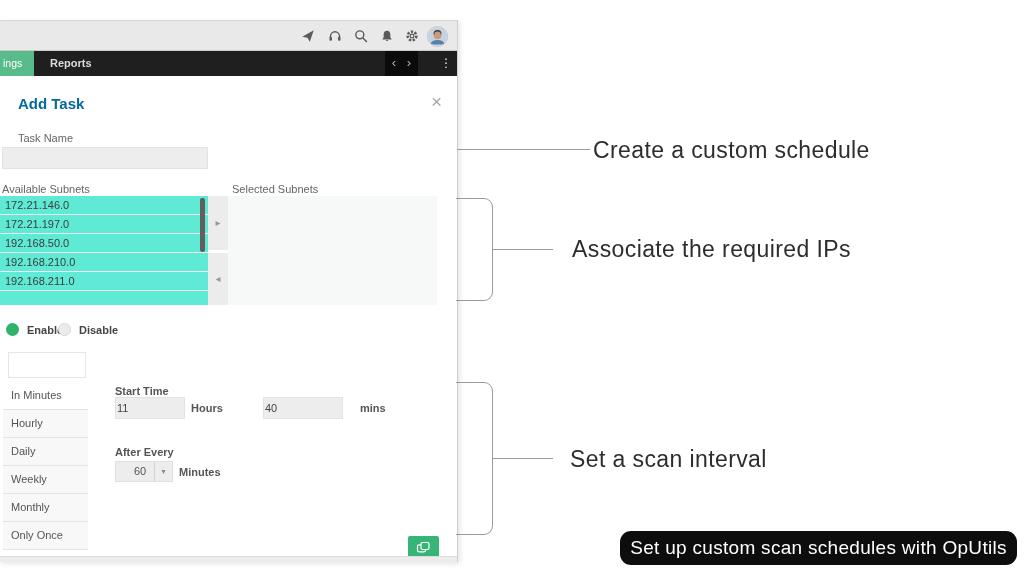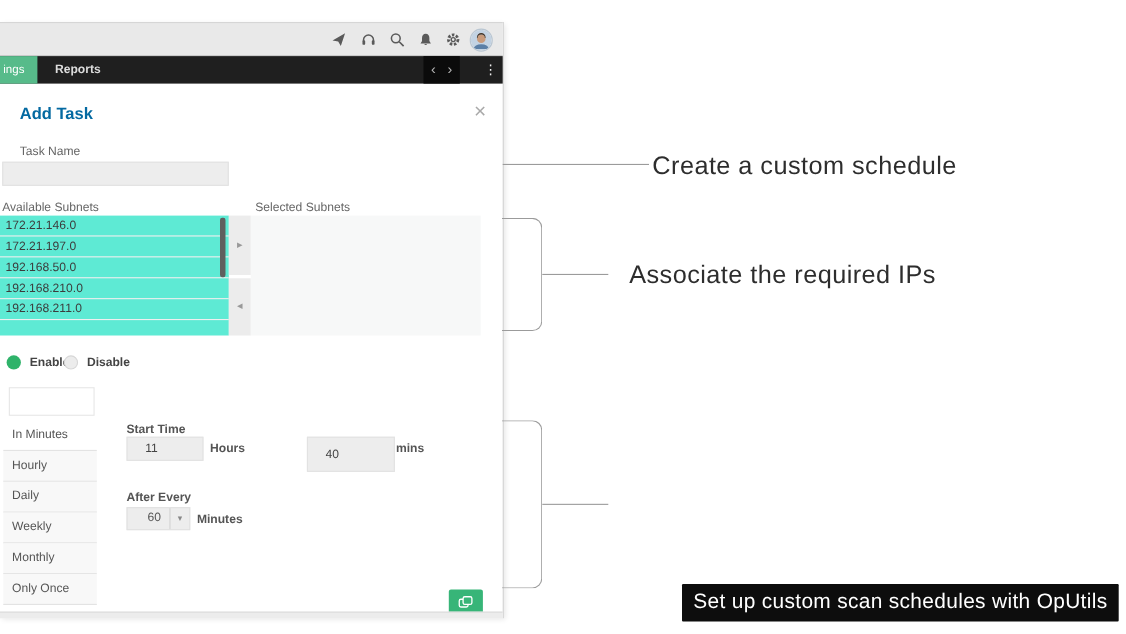--- a/index.html
+++ b/index.html
@@ -24,21 +24,21 @@
   .nav-arrow{position:absolute;top:0;width:16px;height:25px;line-height:23px;text-align:center;
              font-size:13px;cursor:pointer;}
   .nav-dots{position:absolute;left:438px;top:0;width:16px;height:25px;color:#f0f0f0;font-size:12px;
             line-height:25px;text-align:center;cursor:pointer;}
 
   
   .dlg-title{position:absolute;left:18px;top:75px;font-size:15px;font-weight:bold;color:#0369a1;}
   .dlg-close{position:absolute;left:431px;top:71px;font-size:19px;color:#a9a9a9;cursor:pointer;}
   .fld-label{position:absolute;font-size:11px;color:#666;}
   .txt-input{position:absolute;background:#ededed;border:1px solid #e2e2e2;box-sizing:border-box;
-             font-size:11px;color:#444;padding:0 16px;font-family:"Liberation Sans",sans-serif;}
+             font-size:11px;color:#444;padding:0 1px;font-family:"Liberation Sans",sans-serif;}
   .unit-label{position:absolute;font-size:11px;color:#555;font-weight:bold;}
 
   .avail-list{position:absolute;left:0;top:176px;width:208px;height:109px;background:#5eead4;}
   .subnet-row{height:18px;line-height:18px;font-size:11px;color:#3c3c3c;padding-left:5px;
               border-bottom:1px solid #efefef;cursor:pointer;}
   .list-scrollbar{position:absolute;left:200px;top:178px;width:5px;height:54px;background:#5f5f5f;
                   border-radius:2px;cursor:pointer;}
   .xfer-btn{position:absolute;left:208px;width:20px;background:#ececec;color:#999;text-align:center;
             cursor:pointer;font-size:10px;}
   .sel-panel{position:absolute;left:228px;top:176px;width:209px;height:109px;background:#f7f8f8;}
@@ -65,21 +65,21 @@
             border-radius:2px;cursor:pointer;display:flex;align-items:center;justify-content:center;}
   .footer-strip{position:absolute;left:0;top:536px;width:100%;height:6px;background:#ececec;
                 border-top:1px solid #dcdcdc;box-sizing:border-box;}
 
   
   .ann-line{position:absolute;height:0;border-top:1px solid #9b9b9b;}
   .ann-bracket{position:absolute;border:1px solid #9b9b9b;border-left:none;
                border-radius:0 9px 9px 0;box-sizing:border-box;background:transparent;}
   .ann-text{position:absolute;font-size:23px;color:#2d2d2d;letter-spacing:0.4px;white-space:nowrap;}
   .caption-badge{position:absolute;left:620px;top:531px;width:397px;height:34px;background:#0d0d0d;
-                 border-radius:1px;color:#fff;font-size:19px;text-align:center;line-height:34px;
+                 border-radius:11px;color:#fff;font-size:19px;text-align:center;line-height:34px;
                  letter-spacing:0.3px;}
 </style>
 </head>
 <body>
 
 <div class="stage">
 
   <div class="window">
 
     <div class="topbar">
@@ -157,21 +157,21 @@
       <div class="sched-item">Hourly</div>
       <div class="sched-item">Daily</div>
       <div class="sched-item">Weekly</div>
       <div class="sched-item">Monthly</div>
       <div class="sched-item">Only Once</div>
     </div>
 
     <div class="fld-label" style="left:115px;top:365px;font-weight:bold;color:#555">Start Time</div>
     <input class="txt-input" style="left: 115px; top: 377px; width: 70px; height: 22px;" value="11">
     <div class="unit-label" style="left:191px;top:382px">Hours</div>
-    <input class="txt-input" style="left: 263px; top: 377px; width: 80px; height: 32px; margin-left: 16px;" value="40">
+    <input class="txt-input" style="left: 263px; top: 377px; width: 80px; height: 22px;" value="40">
     <div class="unit-label" style="left:360px;top:382px">mins</div>
 
     <div class="fld-label" style="left:115px;top:426px;font-weight:bold;color:#555">After Every</div>
     <div class="dropdown">
       <div class="dd-value">60</div>
       <div class="dd-arrow">▾</div>
     </div>
     <div class="unit-label" style="left:179px;top:446px">Minutes</div>
 
     <div class="save-btn">
@@ -186,16 +186,17 @@
 
   <div class="ann-line" style="left:457px;top:149px;width:133px"></div>
   <div class="ann-text" style="left:593px;top:137px">Create a custom schedule</div>
 
   <div class="ann-bracket" style="left:456px;top:198px;width:37px;height:103px"></div>
   <div class="ann-line" style="left:493px;top:249px;width:60px"></div>
   <div class="ann-text" style="left:572px;top:236px">Associate the required IPs</div>
 
   <div class="ann-bracket" style="left:456px;top:382px;width:37px;height:153px"></div>
   <div class="ann-line" style="left:493px;top:458px;width:60px"></div>
+  <div class="ann-text" style="left:570px;top:446px">Set a scan interval</div>
 
   <div class="caption-badge">Set up custom scan schedules with OpUtils</div>
 
 </div>
 
 </body></html>

